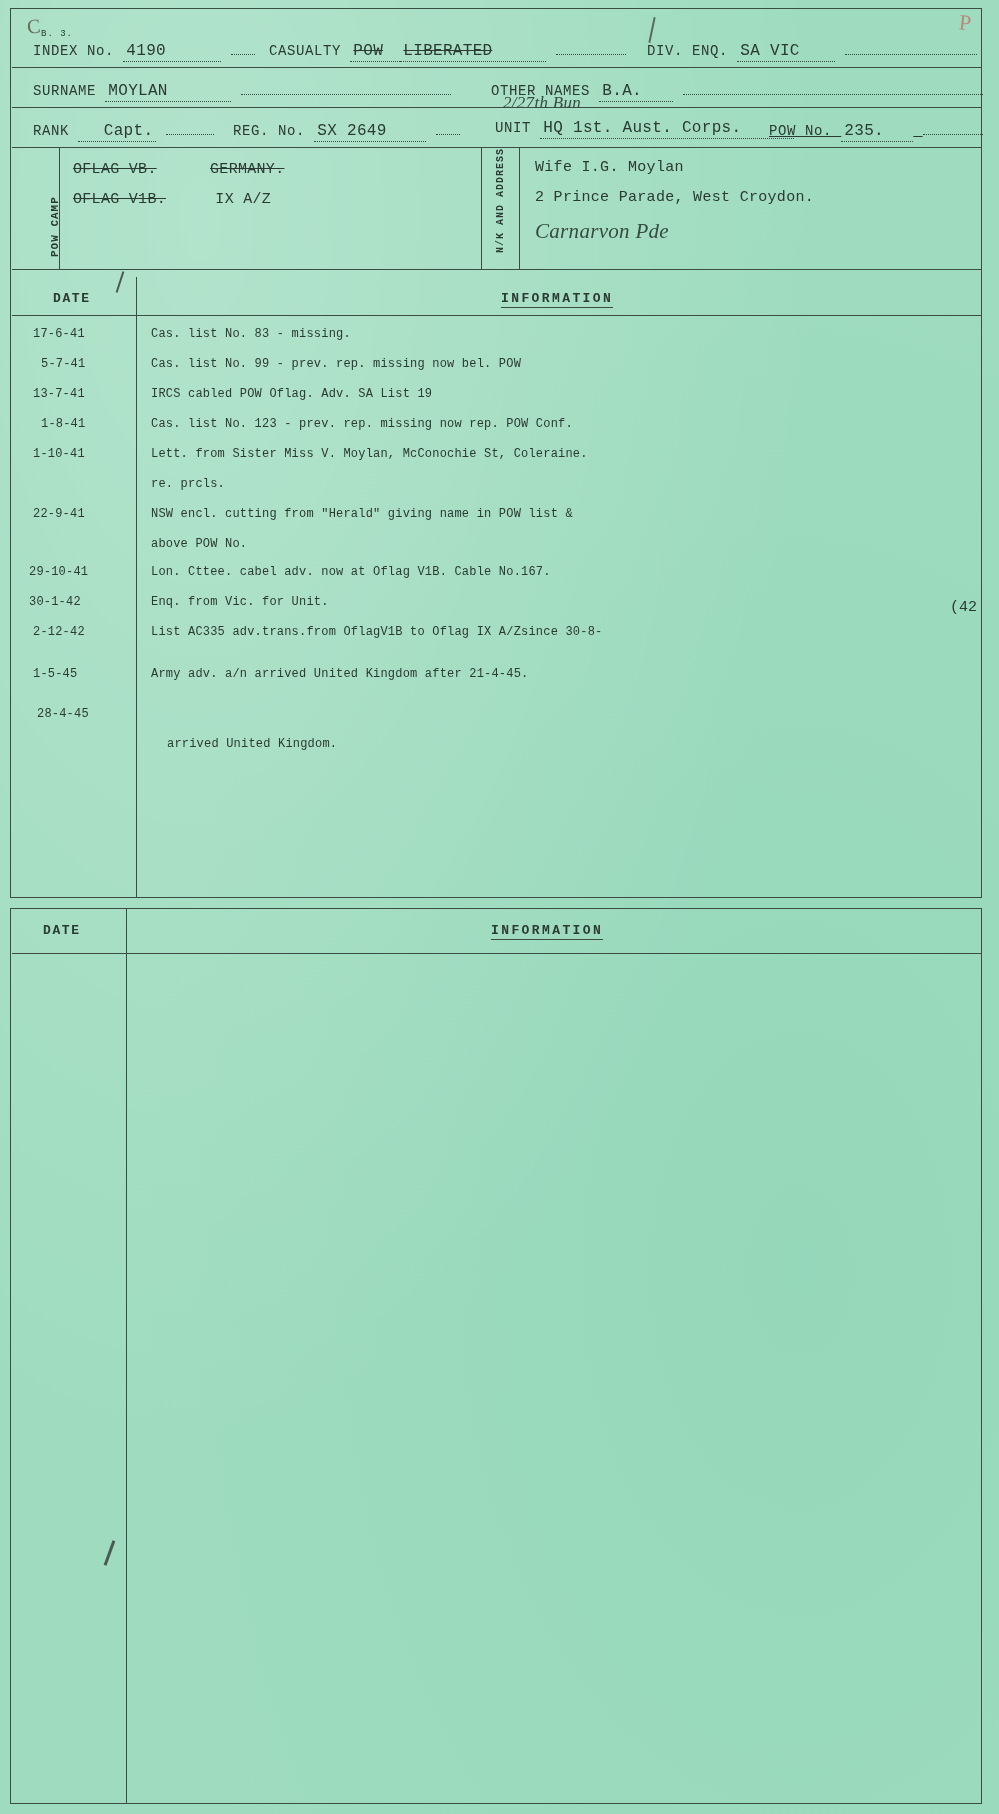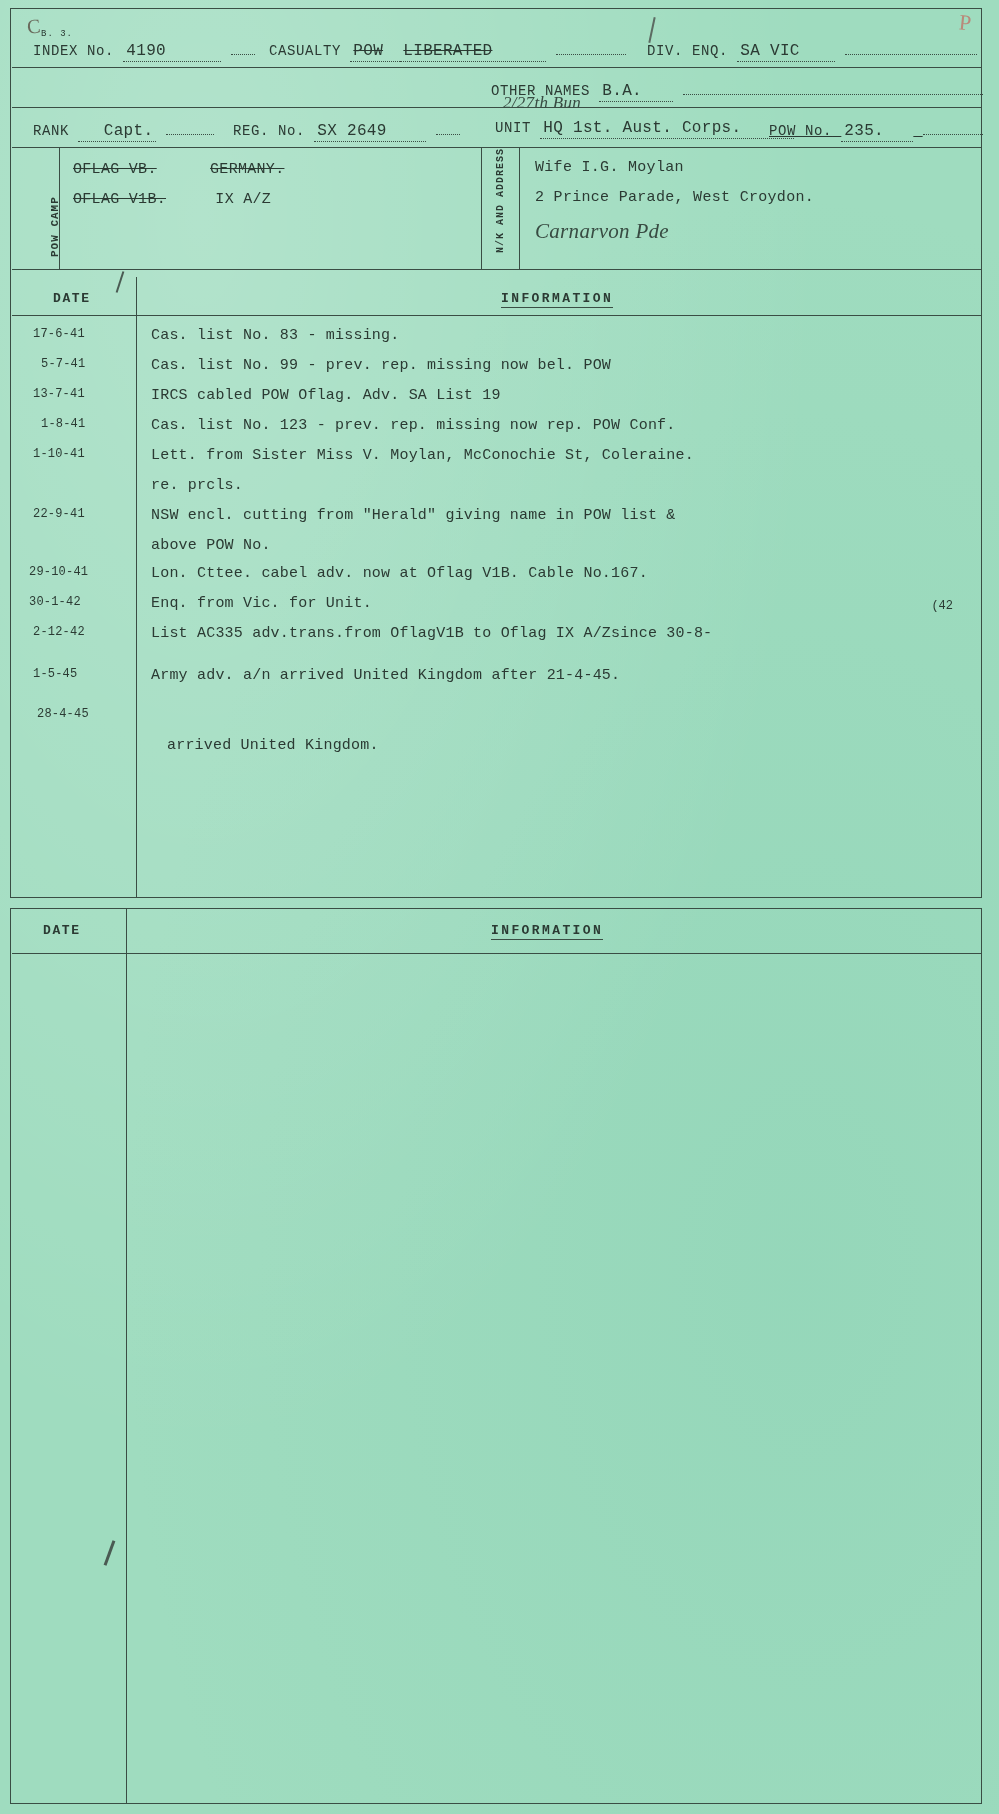--- a/index.html
+++ b/index.html
@@ -111,21 +111,21 @@
   .tbl-head-info {
     position: absolute;
     font-size: 13px;
     font-weight: bold;
     letter-spacing: 2.4px;
     border-bottom: 1px solid #3a4d44;
     padding-bottom: 1px;
   }
   .rec {
     position: absolute;
-    font-size: 15px;
+    font-size: 12px;
     letter-spacing: 0.2px;
     white-space: pre;
   }
   .rec-date {
     position: absolute;
     font-size: 12px;
     letter-spacing: 0.2px;
     white-space: pre;
   }
   
@@ -153,22 +153,22 @@
   }
   .slash {
     position: absolute;
     left: 640px; top: 8px;
     width: 2px; height: 26px;
     background: #5c6b62;
     transform: rotate(12deg);
   }
   .note-42 {
     position: absolute;
-    right: 28px;
-    font-size: 12px;
+    right: 4px;
+    font-size: 15px;
   }
 </style>
 </head>
 <body>
 
 <div class="card">
 
   <div class="top-block">
 
     <span class="corner-c">C</span>
@@ -187,20 +187,25 @@
       <span class="dots" style="width:70px;"></span>
     </div>
     <div class="line" style="left:636px; top:30px;">
       <span class="lbl">DIV. ENQ.</span>
       <span class="val" style="min-width:92px;">SA VIC</span>
       <span class="dots" style="width:132px;"></span>
     </div>
 
     <div class="rule" style="left:1px; top:58px; width:970px;"></div>
 
+    <div class="line" style="left:22px; top:70px;">
+      <span class="lbl">SURNAME</span>
+      <span class="val" style="min-width:120px;">MOYLAN</span>
+      <span class="dots" style="width:210px;"></span>
+    </div>
     <div class="line" style="left:480px; top:70px;">
       <span class="lbl">OTHER NAMES</span>
       <span class="val" style="min-width:68px;">B.A.</span>
       <span class="dots" style="width:300px;"></span>
     </div>
 
     <div class="rule" style="left:1px; top:98px; width:970px;"></div>
 
     <div class="line" style="left:22px; top:110px;text-align:right;">
       <span class="lbl">RANK</span>

